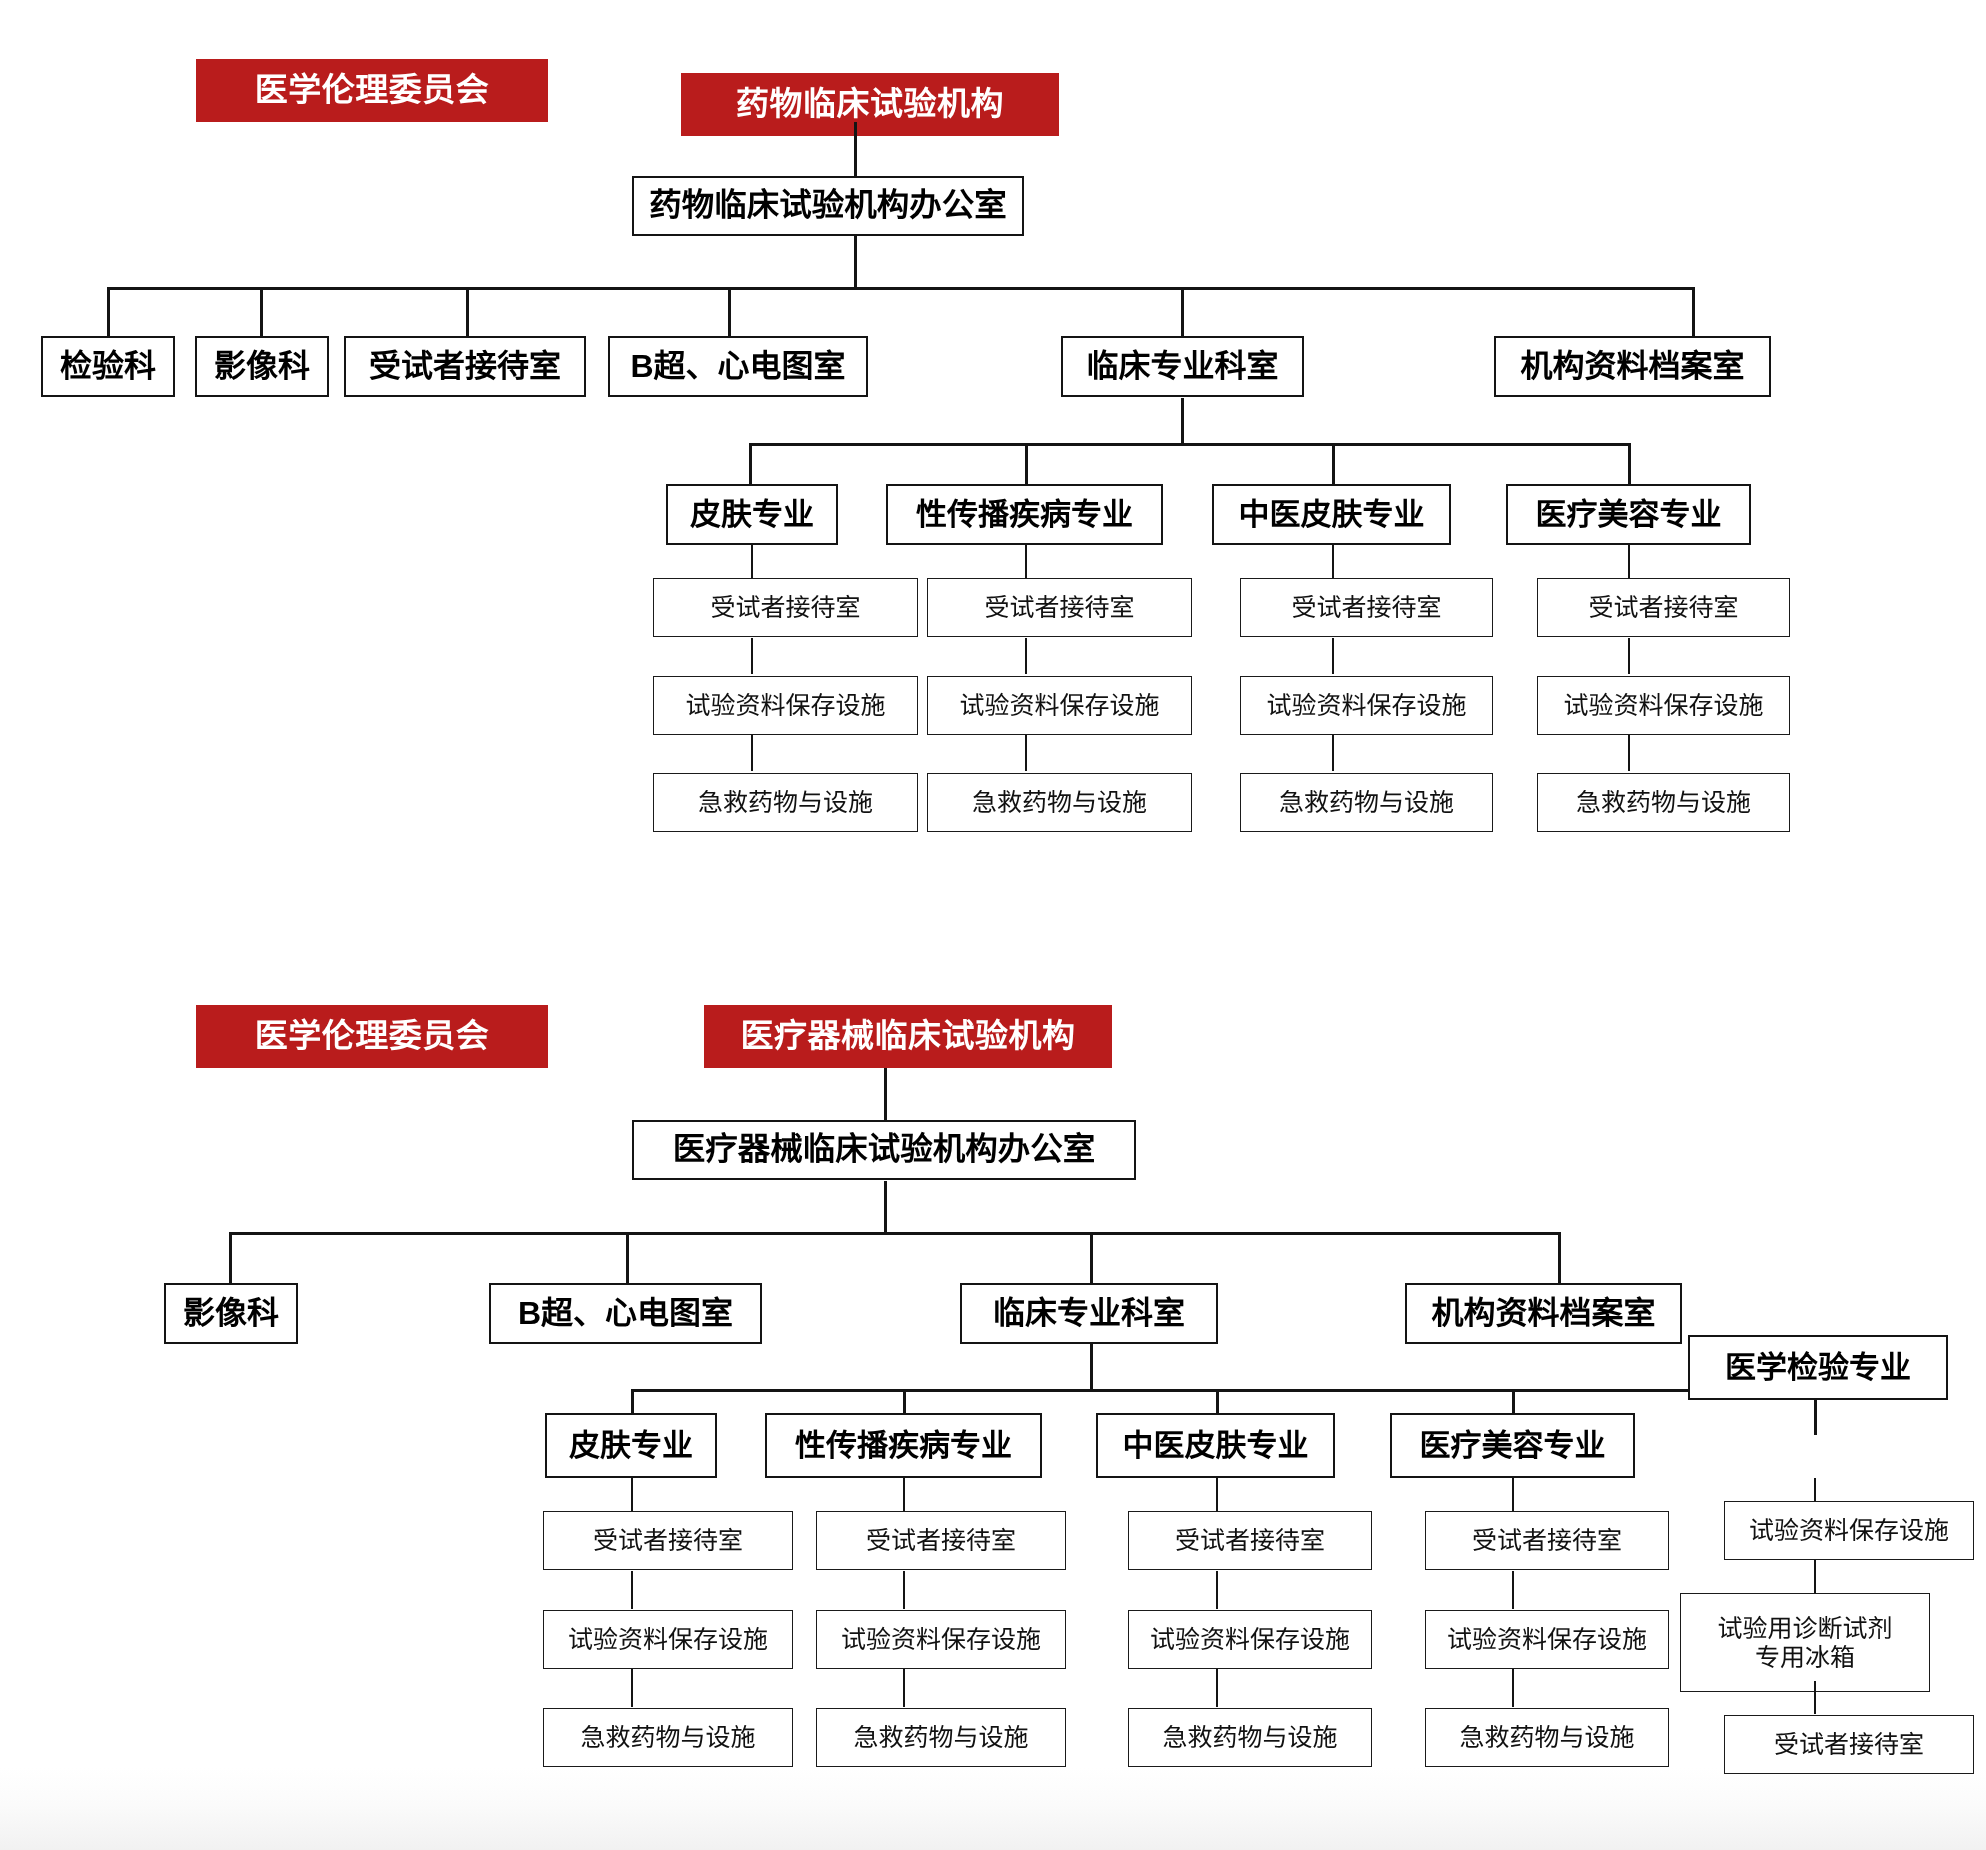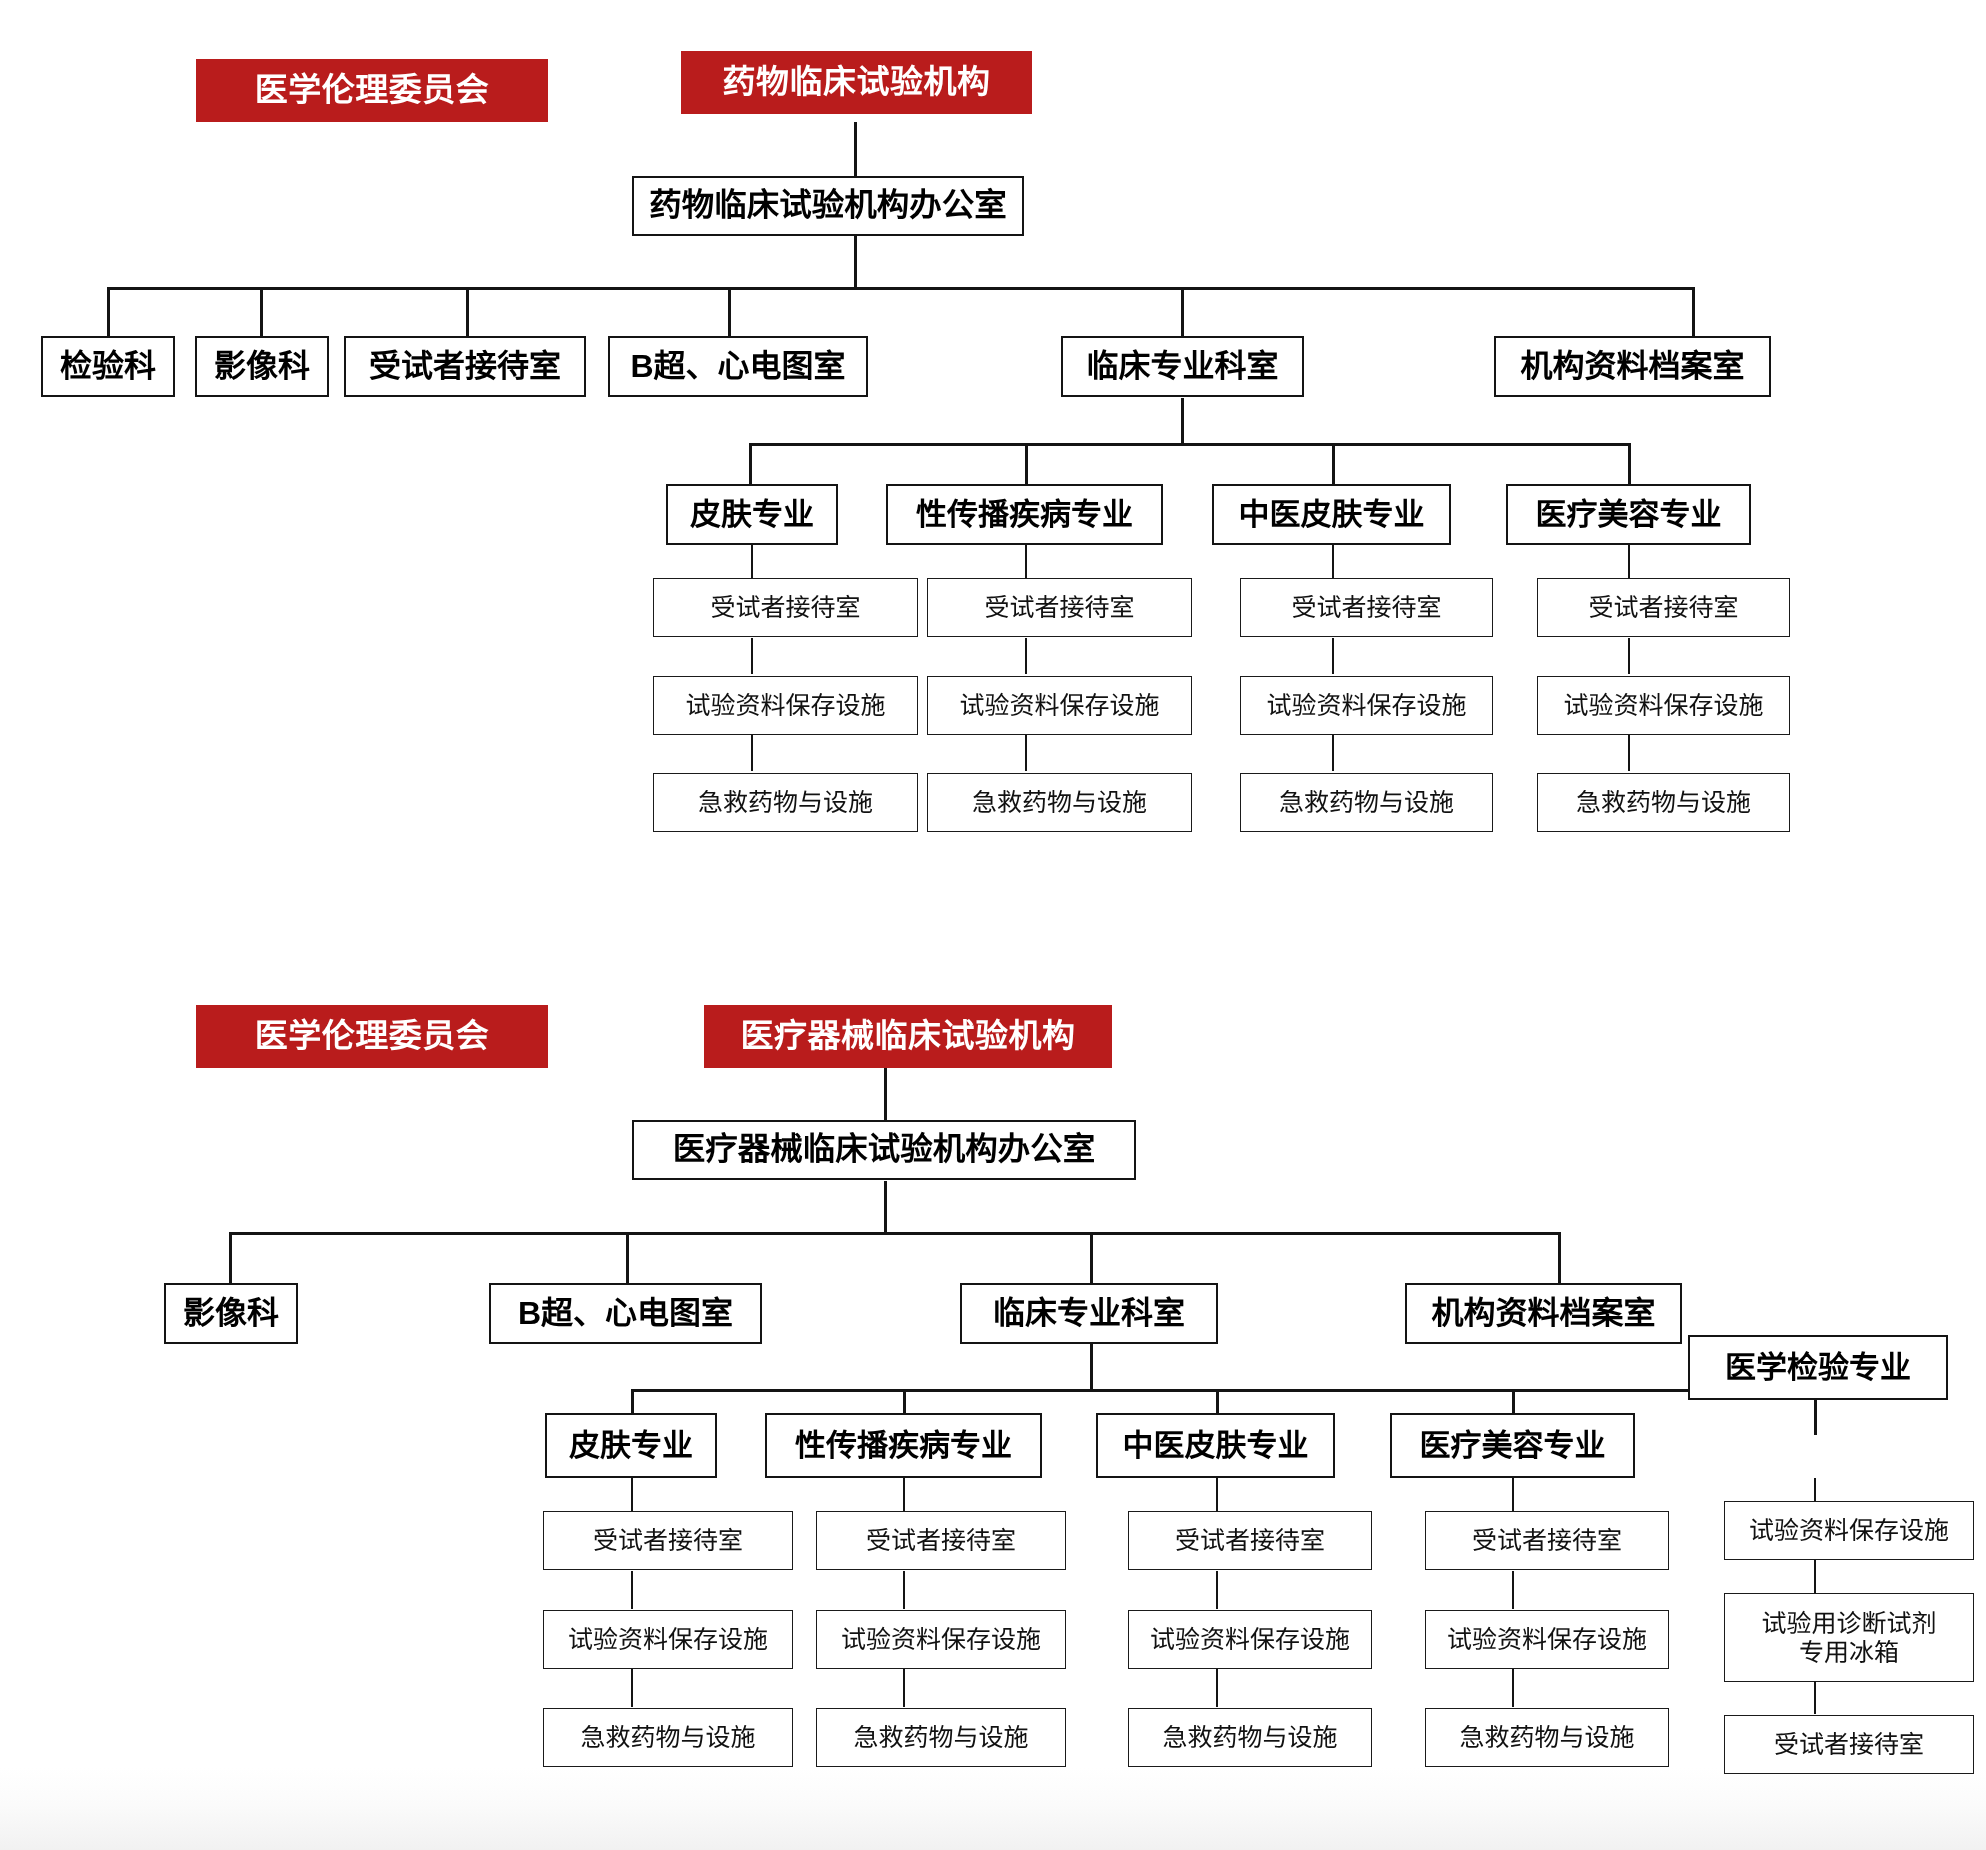--- a/index.html
+++ b/index.html
@@ -80,21 +80,21 @@
   .fs-spec   { font-size: 31px; }
   .fs-leaf   { font-size: 25px; }
 </style>
 </head>
 <body>
 
 <div class="chart">
 
   <div class="node banner fs-banner" style="left:196px; top:59px; width:352px; height:63px;">医学伦理委员会</div>
 
-  <div class="node banner fs-banner" style="left:681px; top:51px; width:351px; height:63px;">药物临床试验机构</div>
+  <div class="node banner fs-banner" style="left:681px; top:73px; width:378px; height:63px;">药物临床试验机构</div>
 
   <div class="ln v" style="left:854px; top:122px; width:2.9px; height:57px;"></div>
 
   <div class="node box bold fs-office" style="left:632px; top:176px; width:392px; height:60px;">药物临床试验机构办公室</div>
 
   <div class="ln v" style="left:854px; top:236px; width:2.9px; height:53px;"></div>
   <div class="ln h" style="left:107px; top:287px; width:1587px; height:2.9px;"></div>
 
   <div class="ln v" style="left:107px; top:287px; height:54px;"></div>
   <div class="ln v" style="left:260px; top:287px; height:54px;"></div>
@@ -229,18 +229,18 @@
   <div class="ln thin v" style="left:1512px; top:1478px; height:36px;"></div>
   <div class="node leaf fs-leaf" style="left:1391px; top:1511px; width:244px; height:59px;">受试者接待室</div>
   <div class="ln thin v" style="left:1512px; top:1571px; height:38px;"></div>
   <div class="node leaf fs-leaf" style="left:1391px; top:1610px; width:244px; height:59px;">试验资料保存设施</div>
   <div class="ln thin v" style="left:1512px; top:1669px; height:38px;"></div>
   <div class="node leaf fs-leaf" style="left:1391px; top:1708px; width:244px; height:59px;">急救药物与设施</div>
 
   <div class="ln thin v" style="left:1814px; top:1478px; height:25px;"></div>
   <div class="node leaf fs-leaf" style="left:1690px; top:1501px; width:250px; height:59px;">试验资料保存设施</div>
   <div class="ln thin v" style="left:1814px; top:1560px; height:32.5px;"></div>
-  <div class="node leaf fs-leaf" style="left:1690px; top:1593px; width:250px; height:89px;">试验用诊断试剂
+  <div class="node leaf fs-leaf" style="left:1646px; top:1593px; width:250px; height:99px;">试验用诊断试剂
 专用冰箱</div>
   <div class="ln thin v" style="left:1814px; top:1681px; height:33px;"></div>
   <div class="node leaf fs-leaf" style="left:1690px; top:1715px; width:250px; height:59px;">受试者接待室</div>
 </div>
 
 
 </body></html>

